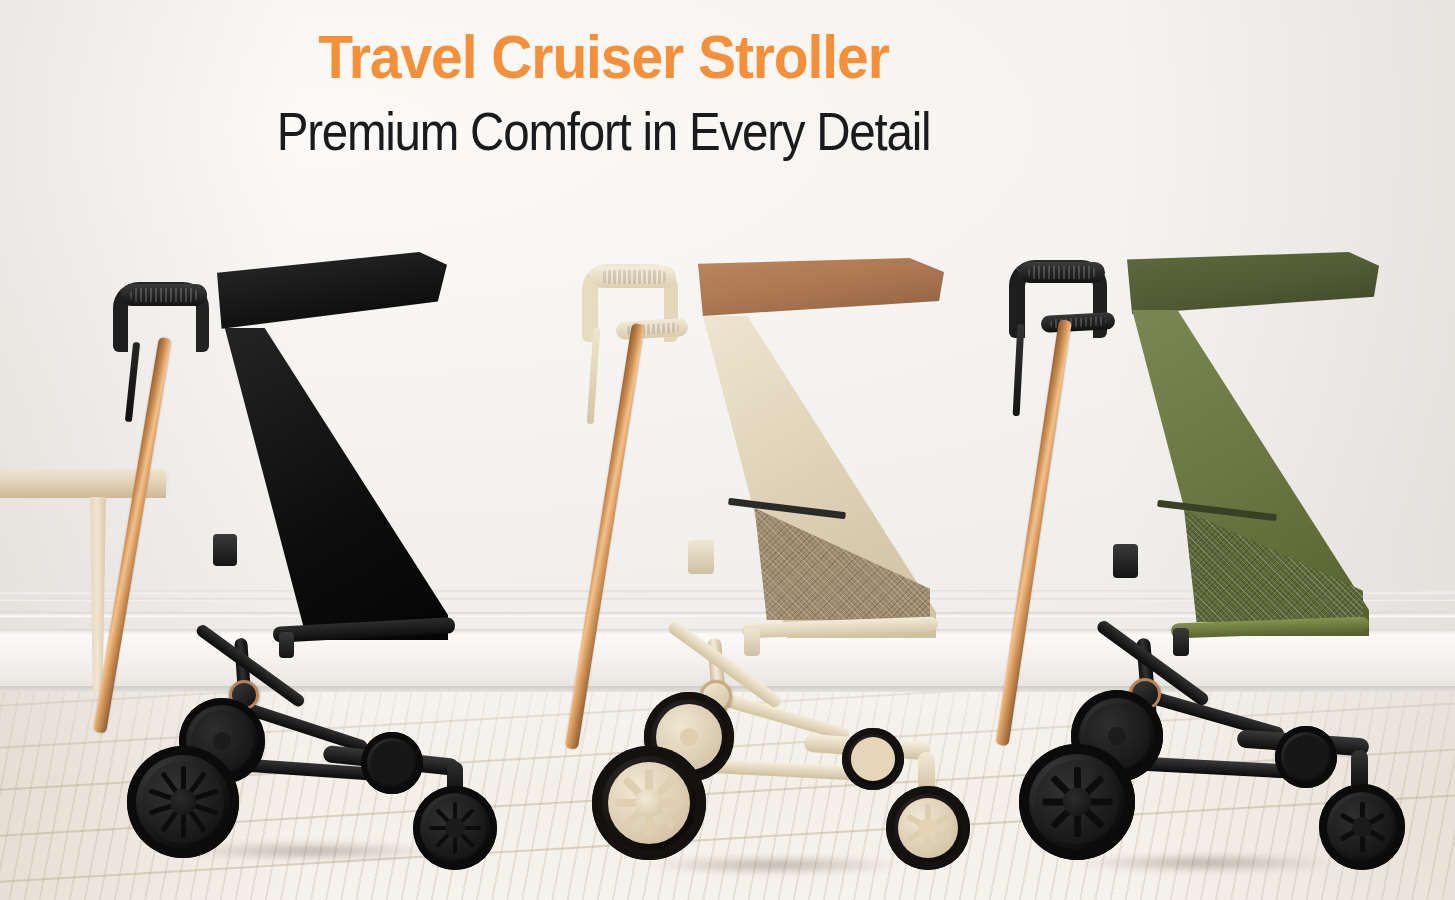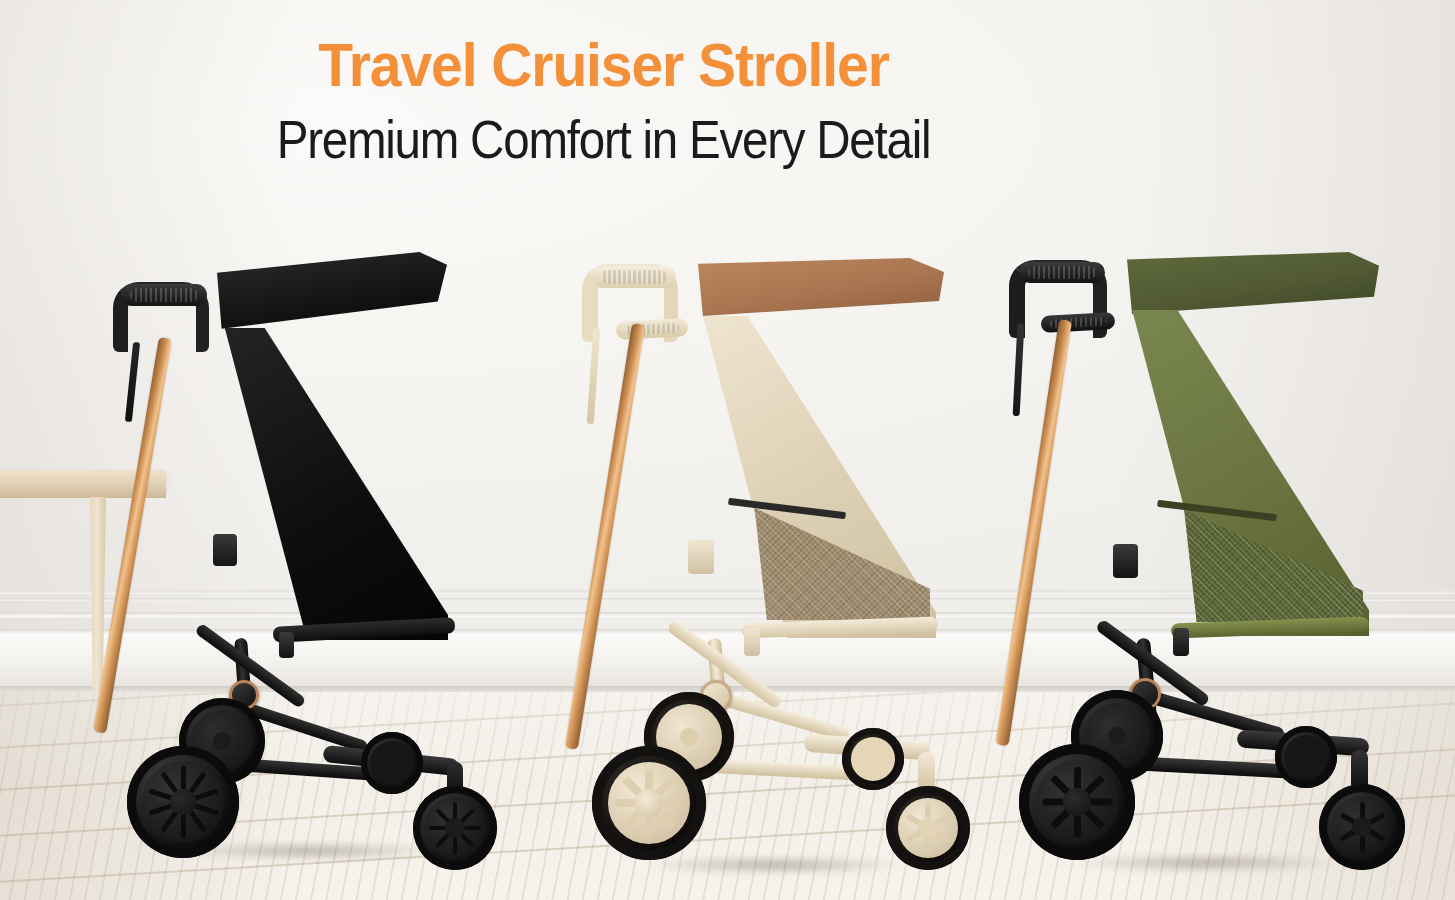--- a/index.html
+++ b/index.html
@@ -62,21 +62,21 @@
   .bench-top { position:absolute; left:0; top:0; width:172px; height:22px;
     background:linear-gradient(180deg,#efe2cd,#e2d1b6 60%,#d6c3a5);
     border-radius:2px; box-shadow:0 2px 4px rgba(120,100,70,.16); }
   .bench-top-edge { position:absolute; left:0; top:20px; width:172px; height:8px;
     background:linear-gradient(180deg,#d9c7a9,#cdb896); }
   .bench-leg { position:absolute; left:96px; top:27px; width:16px; height:256px;
     background:linear-gradient(90deg,#e6d7be,#f0e5d2 45%,#d9c8a9);
     clip-path:polygon(0 0,100% 0,72% 100%,22% 100%); }
 
   
-  .headline { position:absolute; left:0; top:32px; width:1159px; text-align:center; z-index:40;padding-left:48px; }
+  .headline { position:absolute; left:0; top:24px; width:1159px; text-align:center; z-index:40;padding-left:48px; }
   .title {
     font-family:"Liberation Sans", sans-serif;
     font-weight:700; font-size:62px; letter-spacing:-1.2px;
     color:#f5903a; line-height:1.05;
     transform:scaleX(.92); transform-origin:center;
   }
   .subtitle {
     margin-top:14px;
     font-family:"Liberation Sans", sans-serif;
     font-weight:400; font-size:54px; letter-spacing:-1.4px;

